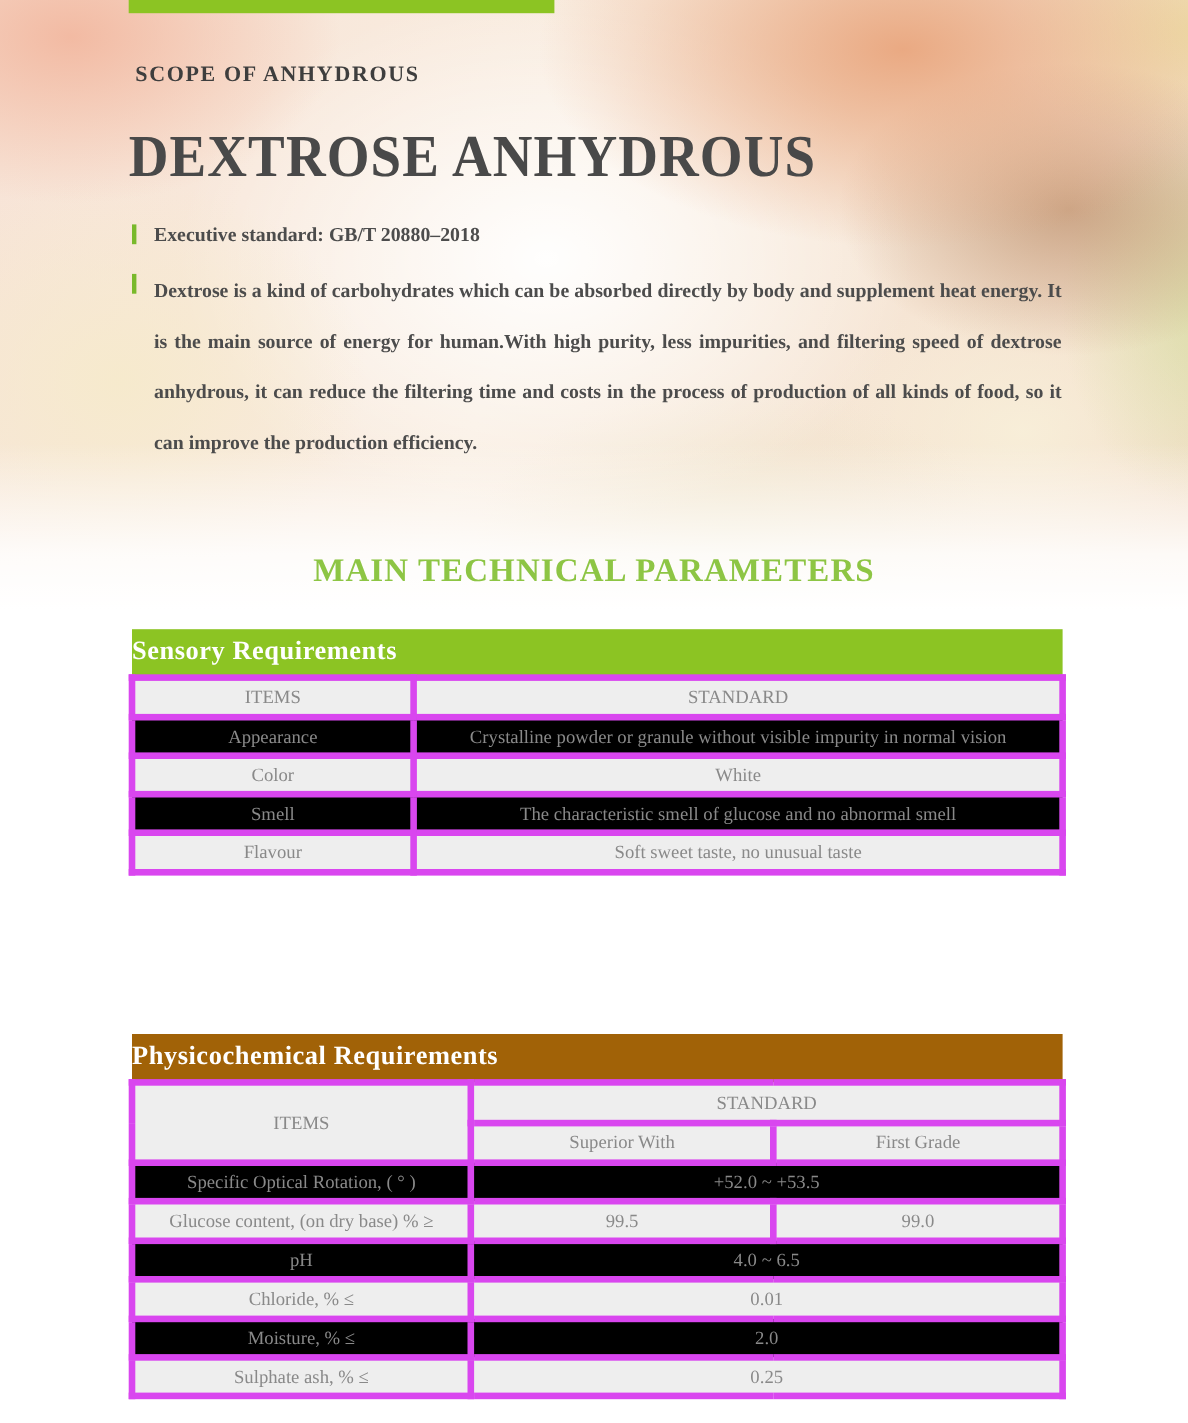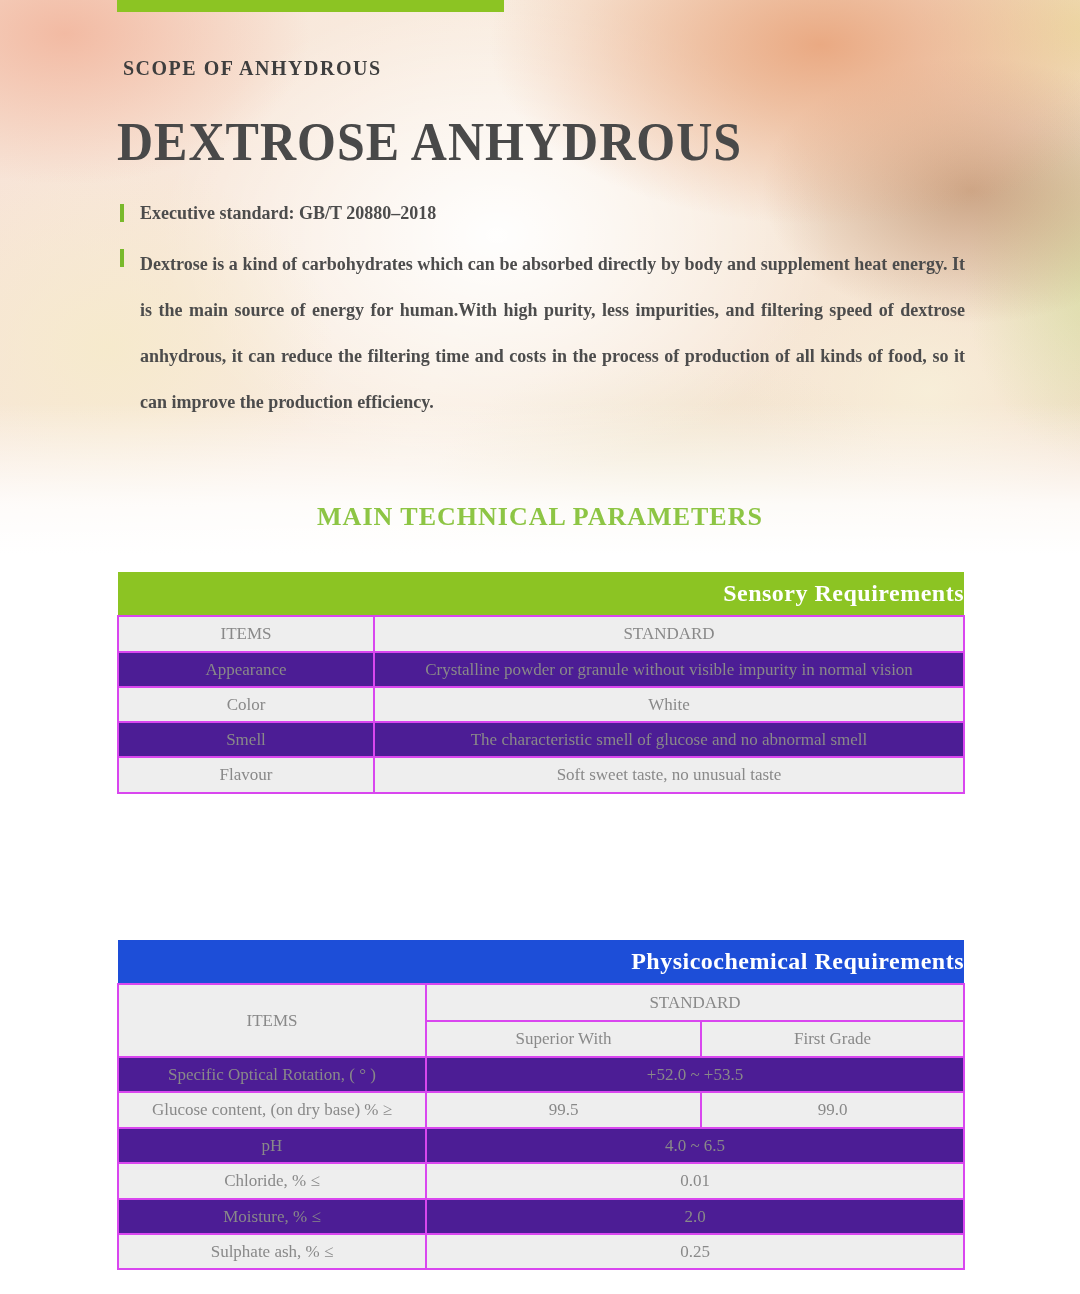--- a/index.html
+++ b/index.html
@@ -48,44 +48,44 @@
   .bullet-marker { flex: 0 0 4px; height: 18px; margin: 3px 16px 0 0; }
   .bullet-text {
     flex: 1; font-size: 18px; font-weight: bold; color: #4c4c4c; line-height: 24px;
   }
   .bullet.para { margin-bottom: 0; }
   .bullet.para .bullet-marker { margin-top: 8px; }
   .bullet.para .bullet-text { line-height: 46px; text-align: justify; }
 
   .section-heading {
     position: absolute; left: 0; top: 502px; width: 1080px;
-    text-align: center; font-size: 26px; font-weight: bold; letter-spacing: 1px;
+    text-align: center; font-size: 30px; font-weight: bold; letter-spacing: 1px;
   }
 
   
   .tbl-wrap { position: absolute; left: 117px; width: 846px; }
   .tbl-sensory { top: 572px; }
   .tbl-physico { top: 940px; }
 
   table {
     border-collapse: collapse; width: 846px; table-layout: fixed;
     font-size: 17px; color: #898989; border-bottom: 2px solid #8d8d8d;
   }
   th.green-head {
     height: 44px; border: none;
     color: #ffffff; font-size: 24px; font-weight: bold; letter-spacing: 0.5px;
-    text-align: right;
+    text-align: left;
   }
   td {
-    height: 35px; border: 2px solid #d946ef;
+    height: 35px; border: 6px solid #d946ef;
     text-align: center; vertical-align: middle; font-weight: normal;
     padding: 2px 6px;
   }
   tr.shade td { background: #eeeeee; }
-  tr.plain td { background: #4c1d95; }
+  tr.plain td { background: #000000; }
 </style>
 </head>
 <body>
 
 <div class="hero-bg"></div>
 
 <div class="top-bar" style="background: rgb(140, 196, 35);"></div>
 
 <div class="eyebrow">SCOPE OF ANHYDROUS</div>
 
@@ -140,21 +140,21 @@
 
 <div class="tbl-wrap tbl-physico">
   <table>
     <colgroup>
         <col style="width:308px">
         <col style="width:275px">
         <col style="width:263px">
       </colgroup>
     <tbody>
         <tr>
-      <th class="green-head" colspan="3" style="background: #1d4ed8;">Physicochemical Requirements</th>
+      <th class="green-head" colspan="3" style="background: #a16207;">Physicochemical Requirements</th>
     </tr>
     <tr class="shade" style="height:37px">
       <td rowspan="2">ITEMS</td>
       <td colspan="2">STANDARD</td>
     </tr>
     <tr class="shade" style="height:36px">
       <td>Superior With</td>
       <td>First Grade</td>
     </tr>
     <tr class="plain" style="height:32px">

